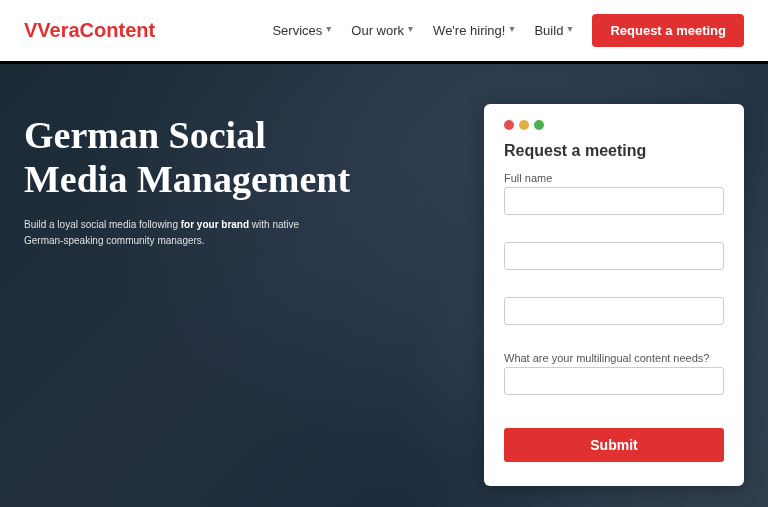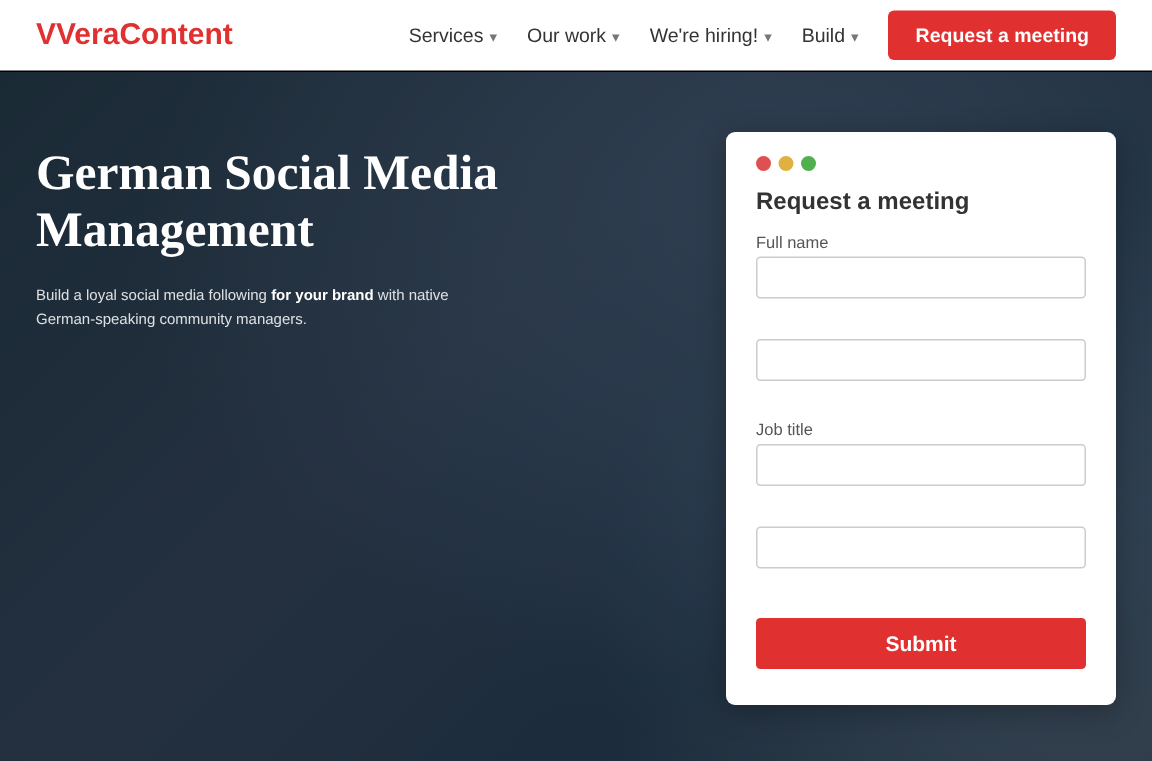--- a/index.html
+++ b/index.html
@@ -4,41 +4,41 @@
   <style>
     * { box-sizing: border-box; margin: 0; padding: 0; }
     body { font-family: 'Georgia', serif; font-size: 14px; color: #333; overflow-x: hidden; width: 768px; }
 
     
     .header {
       display: flex;
       align-items: center;
       justify-content: space-between;
       padding: 0 24px;
-      height: 48px;
+      height: 64px;
       background: #fff;
-      border-bottom: 1px solid #000000;
+      border-bottom: 3px solid #000000;
       position: relative;
       z-index: 10;
     }
     .logo {
       font-family: sans-serif;
       font-size: 20px;
       font-weight: 700;
       color: #222;
     }
     .logo span { color: #e03030; }
     .nav {
       display: flex;
       align-items: center;
       gap: 20px;
     }
     .nav-item {
       display: flex;
-      align-items: flex-end;
+      align-items: flex-start;
       gap: 4px;
       font-family: sans-serif;
       font-size: 13px;
       color: #333;
       cursor: pointer;
       white-space: nowrap;
     }
     .nav-item .chevron {
       font-size: 10px;
       color: #777;
@@ -86,21 +86,21 @@
 
     .hero-left {
       position: relative;
       z-index: 2;
       flex: 1;
       max-width: 340px;
       padding-top: 10px;
     }
     .hero-title {
       font-family: Georgia, serif;
-      font-size: 33px;
+      font-size: 38px;
       font-weight: 700;
       color: #fff;
       line-height: 1.15;
       margin-bottom: 16px;
     }
     .hero-subtitle {
       font-family: sans-serif;
       font-size: 10px;
       color: rgba(255,255,255,0.85);
       line-height: 1.6;
@@ -225,24 +225,24 @@
     <div class="form-title">Request a meeting</div>
 
     <div class="form-group">
       <label class="form-label">Full name</label>
       <input class="form-input" type="text" style="">
     </div>
     <div class="form-group">
       <input class="form-input" type="text" style="">
     </div>
     <div class="form-group">
-      <label class="form-label">Job title</label>
+      <input class="form-input" type="email" style="">
+    </div>
+    <div class="form-group">
+      <label class="form-label">What are your multilingual content needs?</label>
       <input class="form-input" type="text" style="">
-    </div>
-    <div class="form-group">
-      <input class="form-input" type="email" style="">
     </div>
 
     <button class="submit-btn">Submit</button>
 
     
   </div>
 </section>
 
 </body></html>

